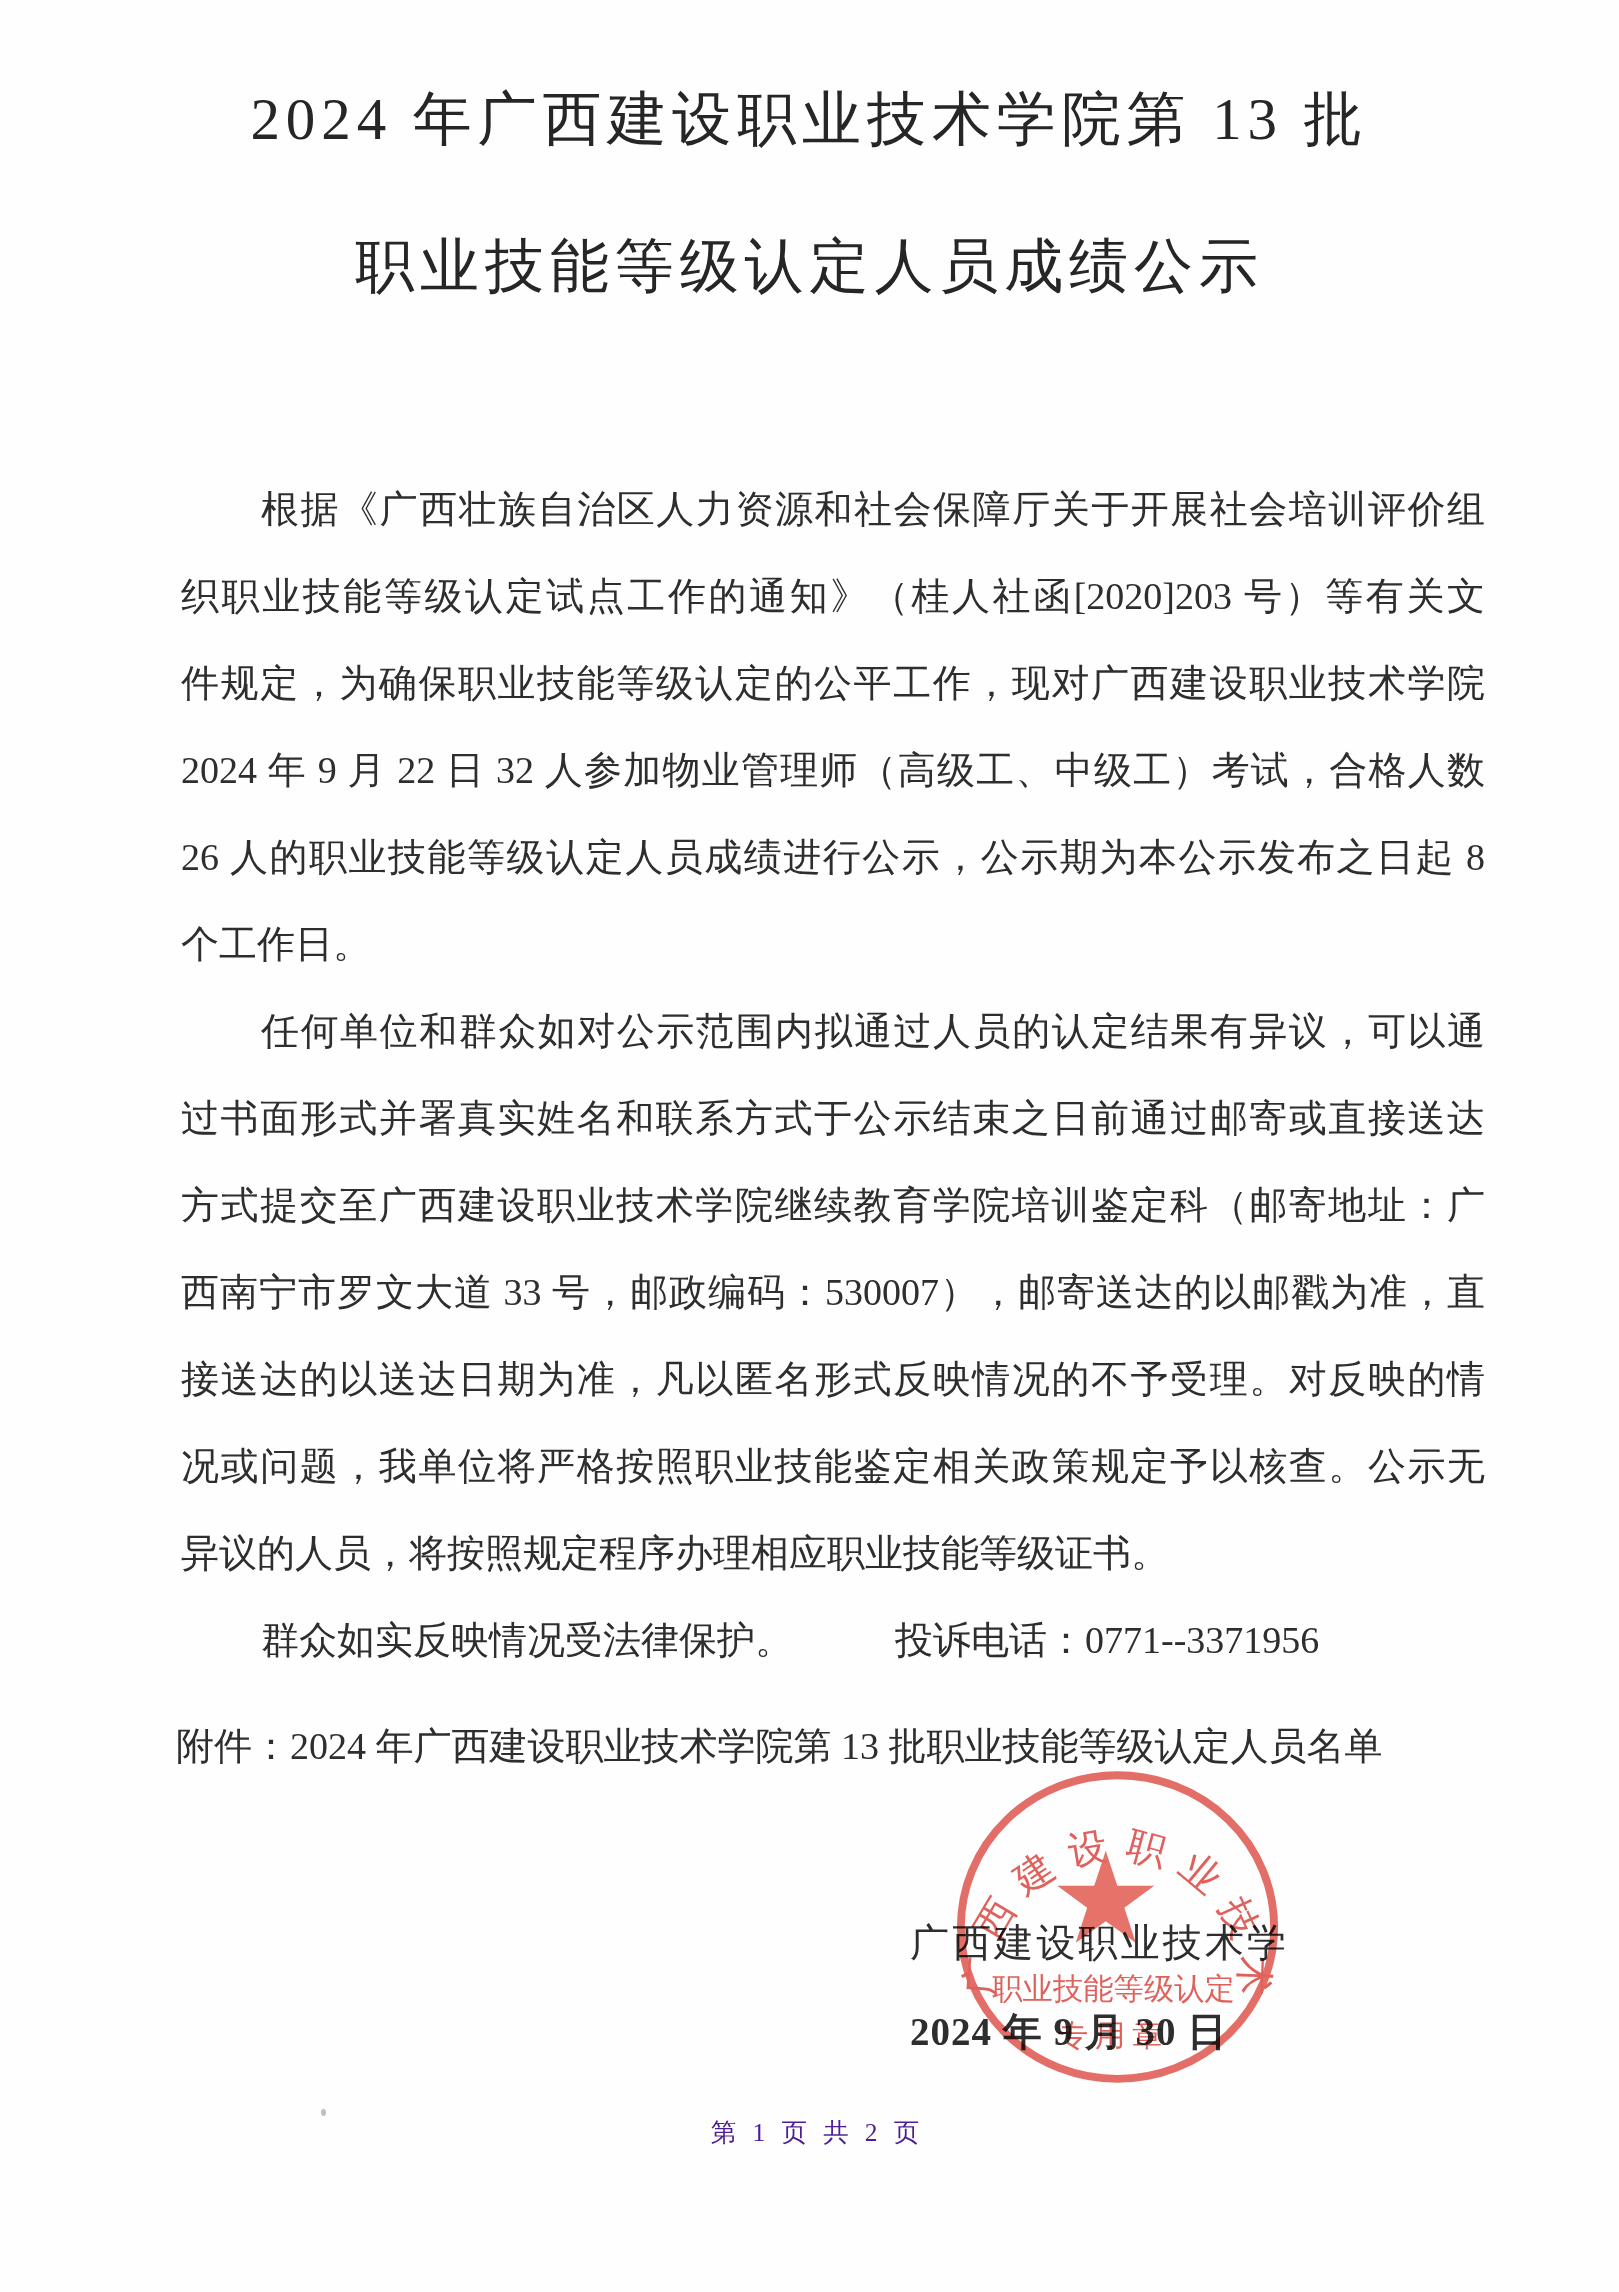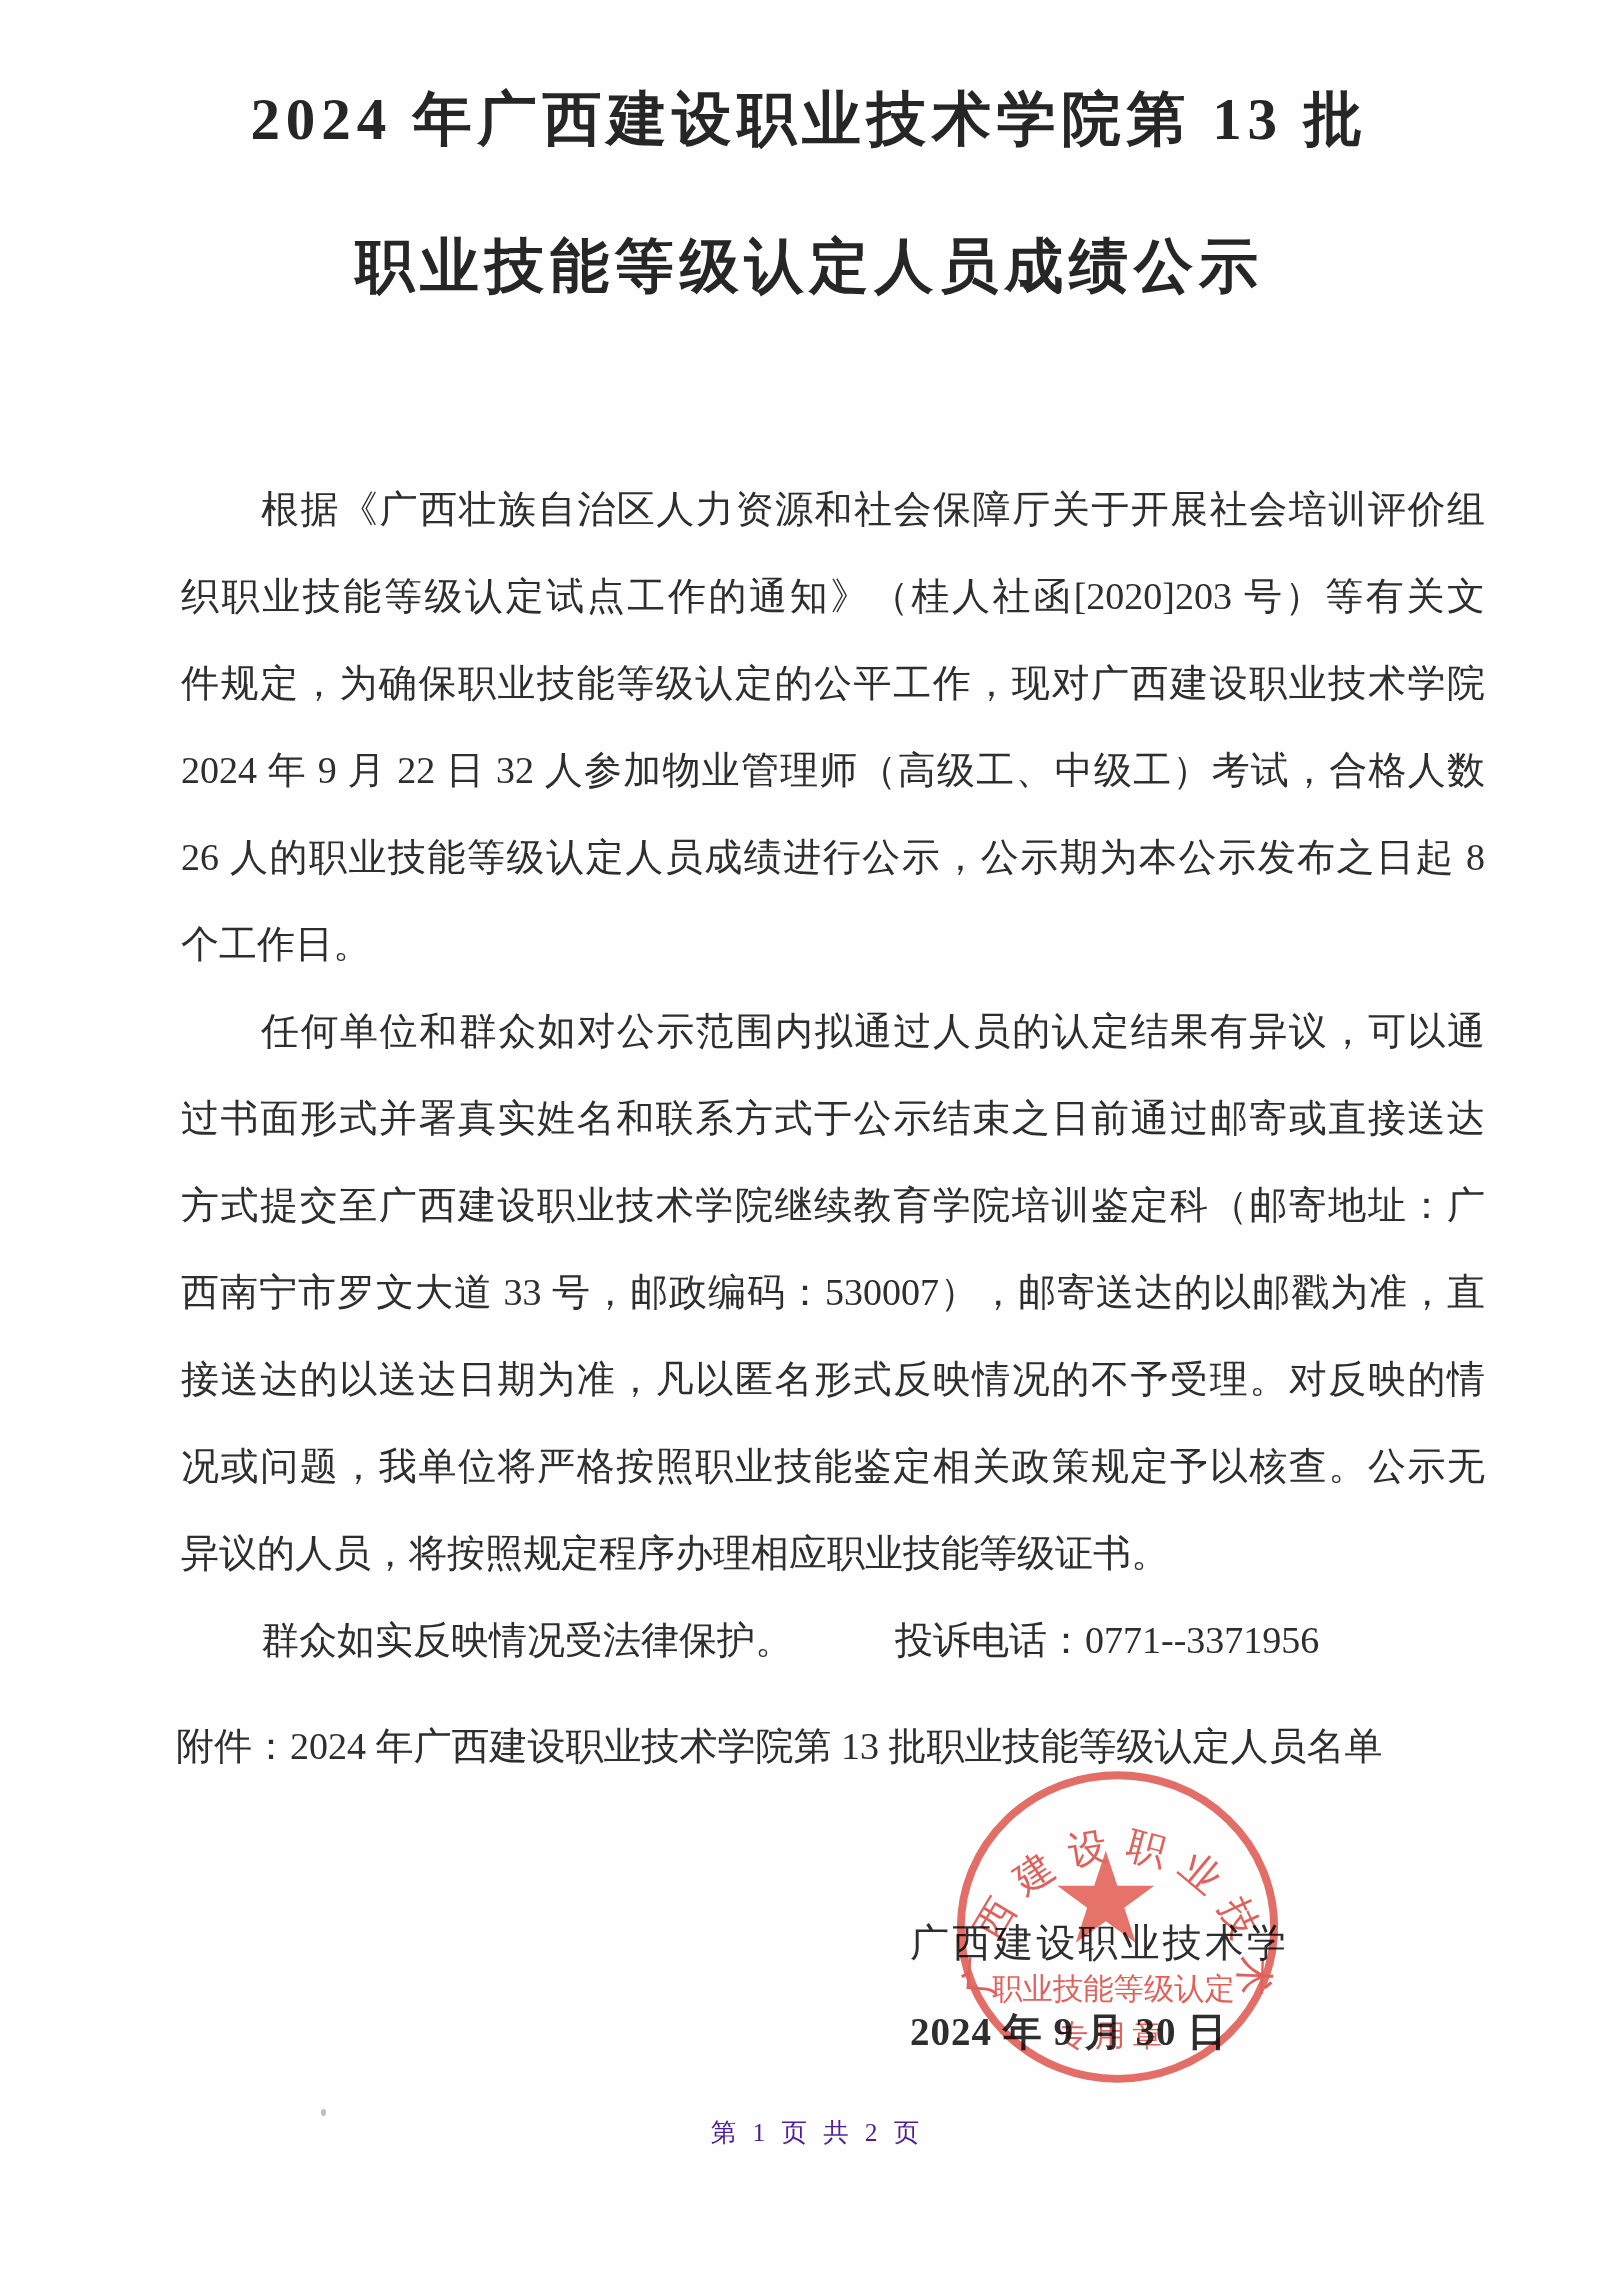--- a/index.html
+++ b/index.html
@@ -8,21 +8,21 @@
     width:1619px;height:2293px;
     margin:0 auto;
     background:#fefefe;
     font-family:"Liberation Serif","DejaVu Serif",serif;
     color:#2e2e2e;
     overflow:hidden;
   }
   .title{
     position:absolute;left:0;width:100%;
     text-align:center;
-    font-size:59px;font-weight:700;
+    font-size:59px;font-weight:400;
     letter-spacing:5.9px;
     line-height:88px;height:88px;
     color:#262626;
     margin:0;
   }
   .title1{top:75px;}
   .title2{top:222px;}
 
   .body-block{
     position:absolute;

